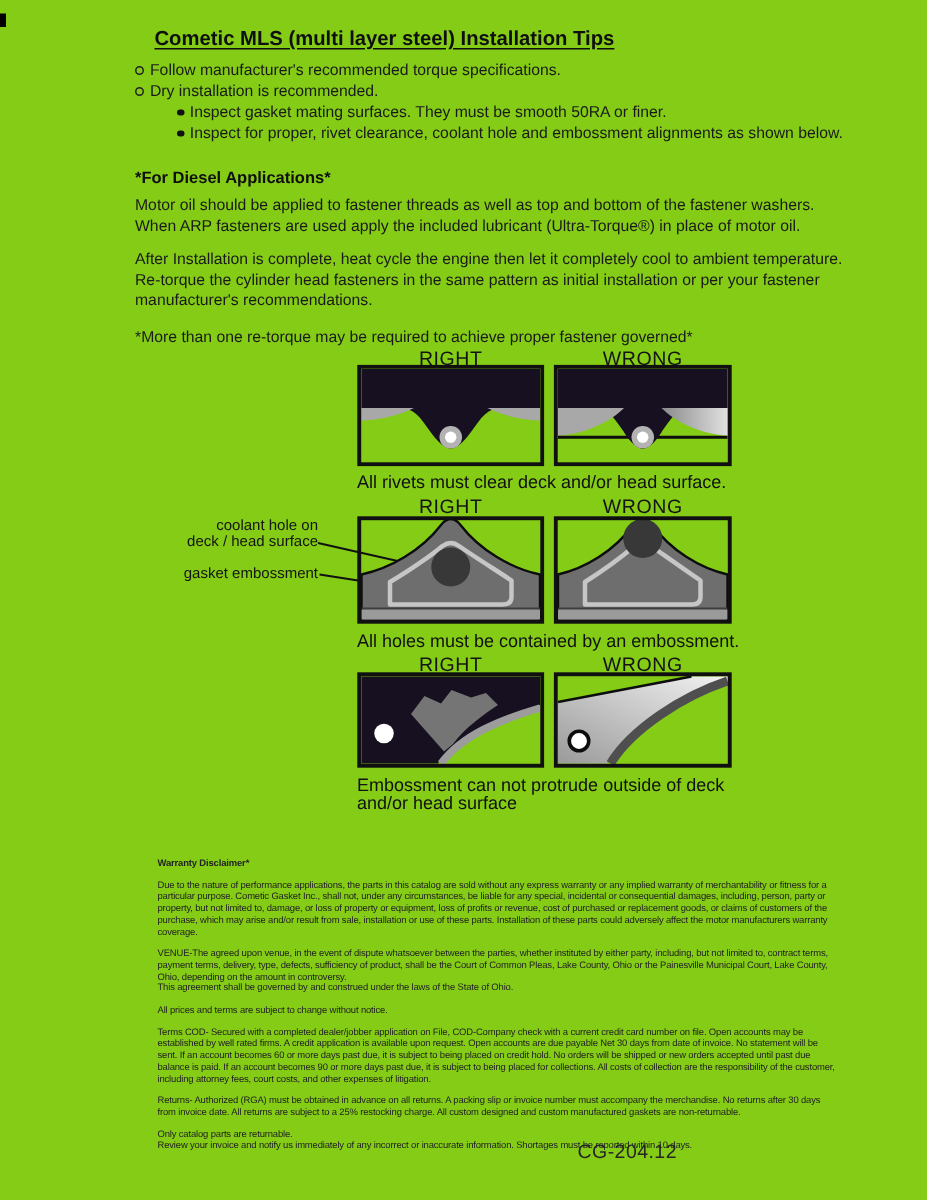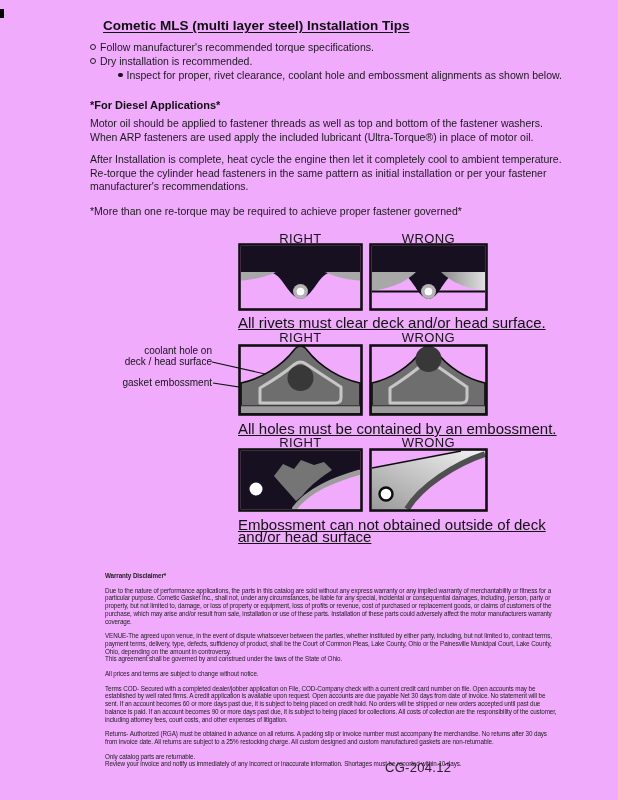--- a/index.html
+++ b/index.html
@@ -1,17 +1,17 @@
 <!DOCTYPE html>
 <html style="--ink: #1a1a1a; --diagram-dark: #171020; --wedge-gray: #a8a8a8; --mound-gray: #6e6e6e; --emb-line: #c6c6c6; --hole-dark: #383838; --band-gray: #9a9a9a; --strip-gray: #9c9c9c; --blob-gray: #757575; --stripe-dark: #4f4f4f;"><head>
 <meta charset="utf-8">
 <style>
   html,body{margin:0;padding:0;background:#ffffff;}
   .page{
-    position:relative;width:618px;height:800px;background:#f0abfc;overflow:hidden;
+    position:relative;width:618px;height:800px;background:#84cc16;overflow:hidden;
     font-family:"Liberation Sans", sans-serif;color:var(--ink,#1a1a1a);
   }
   .edge-mark{position:absolute;left:0;top:9px;width:4px;height:9px;background:#000;}
 
   
   .content{position:absolute;left:90px;top:18px;width:474px;}
   .content h1{
     font-size:13.5px;font-weight:700;margin:0 0 7px 13px;
     text-decoration:underline;text-underline-offset:2px;color:#0f0f0f;
   }
@@ -20,21 +20,21 @@
   ul.tips li.sub{margin-left:28px;}
   .odot{flex:0 0 auto;width:4px;height:4px;border:1px solid #222;border-radius:50%;margin:4px 4px 0 0;}
   .fdot{flex:0 0 auto;width:4.5px;height:4.5px;background:#111;border-radius:50%;margin:4.5px 4px 0 0;}
   .content h2{font-size:11px;font-weight:700;margin:17px 0 6px 0;color:#0f0f0f;}
   .content p{font-size:10.5px;line-height:13.5px;margin:0 0 9px 0;}
   .content p.note{margin-top:11px;}
 
   
   .flabel{position:absolute;font-size:13px;letter-spacing:.4px;text-align:center;color:#141414;}
   .fsvg{position:absolute;display:block;}
-  .fcaption{position:absolute;font-size:15px;color:#111;white-space:nowrap;text-decoration:underline;}
+  .fcaption{position:absolute;font-size:12px;color:#111;white-space:nowrap;}
   .ann{position:absolute;width:127px;text-align:right;font-size:10px;line-height:10.5px;color:#141414;}
 
   
   .sh-dark{fill:var(--diagram-dark,#171020);}
   .sh-wedge{fill:var(--wedge-gray,#a8a8a8);}
   .sh-mound{fill:var(--mound-gray,#6e6e6e);stroke:#0d0d0d;stroke-width:1.6;}
   .sh-emb{fill:none;stroke:var(--emb-line,#c6c6c6);stroke-width:3;stroke-linejoin:round;}
   .sh-hole{fill:var(--hole-dark,#383838);}
   .sh-band{fill:var(--band-gray,#9a9a9a);}
   .sh-strip{fill:none;stroke:var(--strip-gray,#9c9c9c);stroke-width:5;}
@@ -62,20 +62,24 @@
   <div class="content">
     <h1>Cometic MLS (multi layer steel) Installation Tips</h1>
     <ul class="tips">
       <li>
           <span class="odot"></span>
           <span>Follow manufacturer's recommended torque specifications.</span>
         </li>
       <li>
           <span class="odot"></span>
           <span>Dry installation is recommended.</span>
+        </li>
+      <li class="sub">
+          <span class="fdot"></span>
+          <span>Inspect gasket mating surfaces.  They must be smooth 50RA or finer.</span>
         </li>
       <li class="sub">
           <span class="fdot"></span>
           <span>Inspect for proper, rivet clearance, coolant hole and embossment alignments as shown below.</span>
         </li>
     </ul>
     <h2>*For Diesel Applications*</h2>
     <p>Motor oil should be applied to fastener threads as well as top and bottom of the fastener washers. When ARP fasteners are used apply the included lubricant (Ultra-Torque®) in place of motor oil.</p>
     <p>After Installation is complete, heat cycle the engine then let it completely cool to ambient temperature. Re-torque the cylinder head fasteners in the same pattern as initial installation or per your fastener manufacturer's recommendations.</p>
     <p class="note">*More than one re-torque may be required to achieve proper fastener governed*</p>
@@ -164,21 +168,21 @@
           <stop offset="1" stop-color="#9a9a9a"></stop>
       </linearGradient>
     </defs>
     <path fill="url(#gb)" d="M3,20 C40,13 75,6 92,3 H116 V7 C88,16 52,38 36,61 H3 Z"></path>
     <path d="M3,20 C40,13 75,6 92,3" fill="none" stroke="#0d0d0d" stroke-width="1.6"></path>
     <path class="sh-stripe" d="M116,6 C86,16 52,38 38,61"></path>
     <circle cx="17" cy="46" r="6.5" fill="#ffffff" stroke="#0d0d0d" stroke-width="2.4"></circle>
     <rect class="sh-border" x="1.5" y="1.5" width="116" height="61"></rect>
   </svg>
 
-  <div class="fcaption" style="left:238px;top:516px;">Embossment can not obtained outside of deck</div>
+  <div class="fcaption" style="left:238px;top:516px;">Embossment can not protrude outside of deck</div>
   <div class="fcaption" style="left:238px;top:528px;">and/or head surface</div>
 
   <div class="legal">
     <p class="lh">Warranty Disclaimer*</p>
     <p>Due to the nature of performance applications, the parts in this catalog are sold without any express warranty or any implied warranty of merchantability or fitness for a particular purpose.  Cometic Gasket Inc., shall not, under any circumstances, be liable for any special, incidental or consequential damages, including, person, party or property, but not limited to, damage, or loss of property or equipment, loss of profits or revenue, cost of purchased or replacement goods, or claims of customers of the purchase, which may arise and/or result from sale, installation or use of these parts.  Installation of these parts could adversely affect the motor manufacturers warranty coverage.</p>
     <p class="tight">VENUE-The agreed upon venue, in the event of dispute whatsoever between the parties, whether instituted by either party, including, but not limited to, contract terms, payment terms, delivery, type, defects, sufficiency of product, shall be the Court of Common Pleas, Lake County, Ohio or the Painesville Municipal Court, Lake County, Ohio, depending on the amount in controversy.</p>
     <p>This agreement shall be governed by and construed under the laws of the State of Ohio.</p>
     <p>All prices and terms are subject to change without notice.</p>
     <p>Terms COD- Secured with a completed dealer/jobber application on File, COD-Company check with a current credit card number on file.  Open accounts may be established by well rated firms.  A credit application is available upon request.  Open accounts are due payable Net 30 days from date of invoice.  No statement will be sent.  If an account becomes 60 or more days past due, it is subject to being placed on credit hold.  No orders will be shipped or new orders accepted until past due balance is paid.  If an account becomes 90 or more days past due, it is subject to being placed for collections.  All costs of collection are the responsibility of the customer, including attorney fees, court costs, and other expenses of litigation.</p>
     <p>Returns- Authorized (RGA) must be obtained in advance on all returns.  A packing slip or invoice number must accompany the merchandise.  No returns after 30 days from invoice date.  All returns are subject to a 25% restocking charge.  All custom designed and custom manufactured gaskets are non-returnable.</p>

